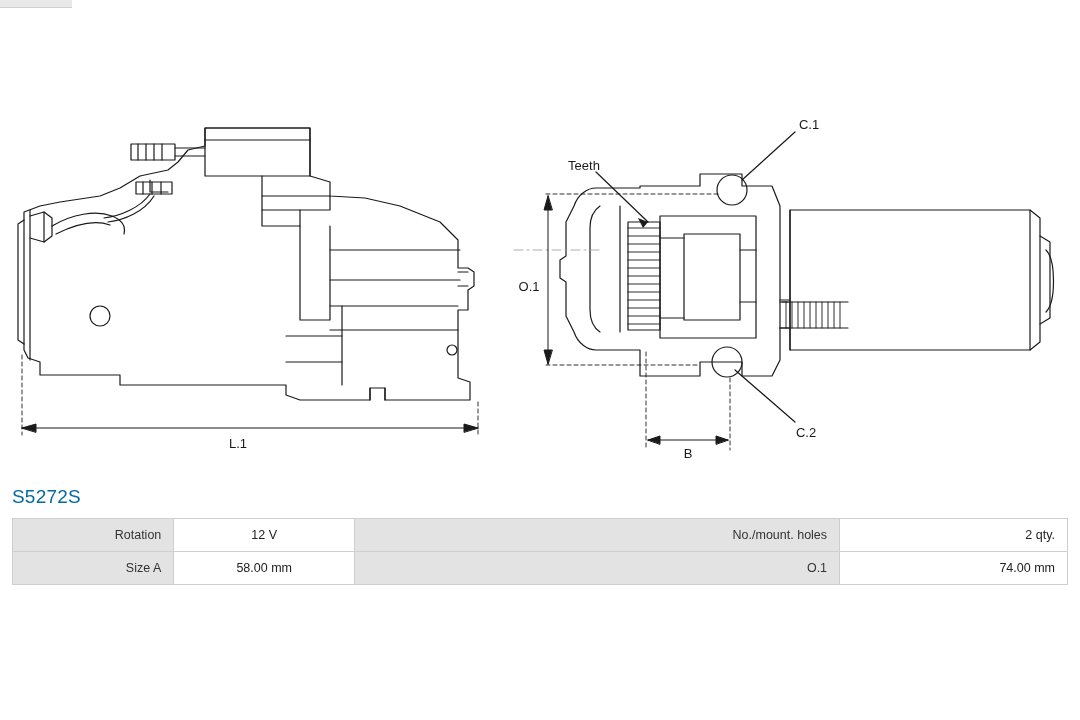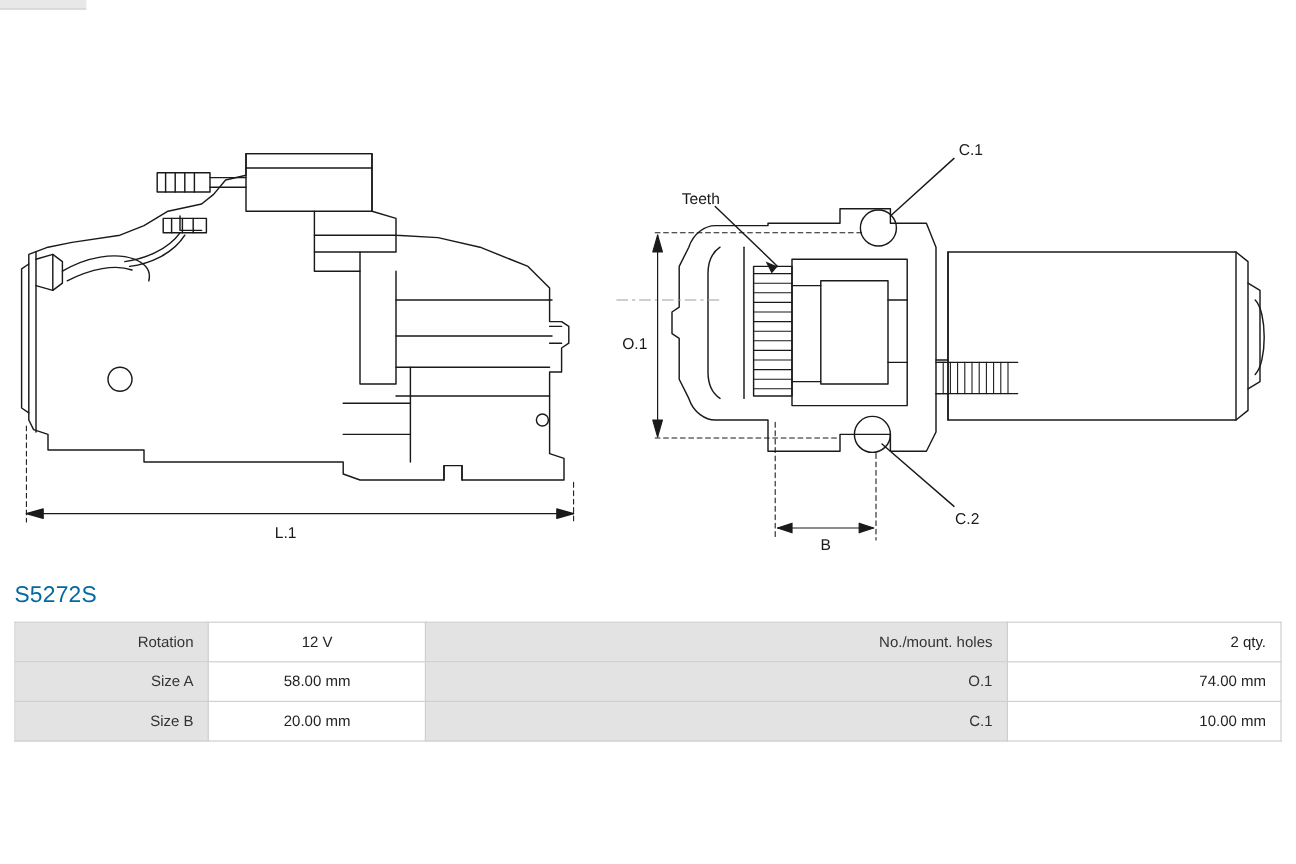--- a/index.html
+++ b/index.html
@@ -225,22 +225,16 @@
         <td class="value v-left">12 V</td>
         <td class="label l-right">No./mount. holes</td>
         <td class="value v-right">2 qty.</td>
       </tr>
       <tr>
         <td class="label l-left">Size A</td>
         <td class="value v-left">58.00 mm</td>
         <td class="label l-right">O.1</td>
         <td class="value v-right">74.00 mm</td>
       </tr>
-      <tr>
-        <td class="label l-left">Size B</td>
-        <td class="value v-left">20.00 mm</td>
-        <td class="label l-right">C.1</td>
-        <td class="value v-right">10.00 mm</td>
-      </tr>
     </tbody>
   </table>
 
 </div>
 
 </body></html>

